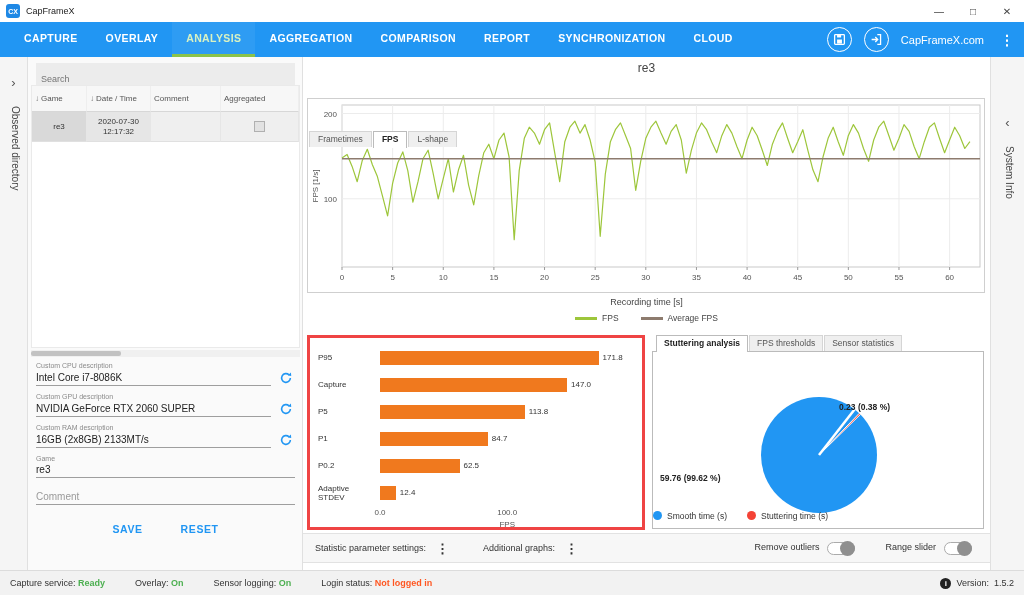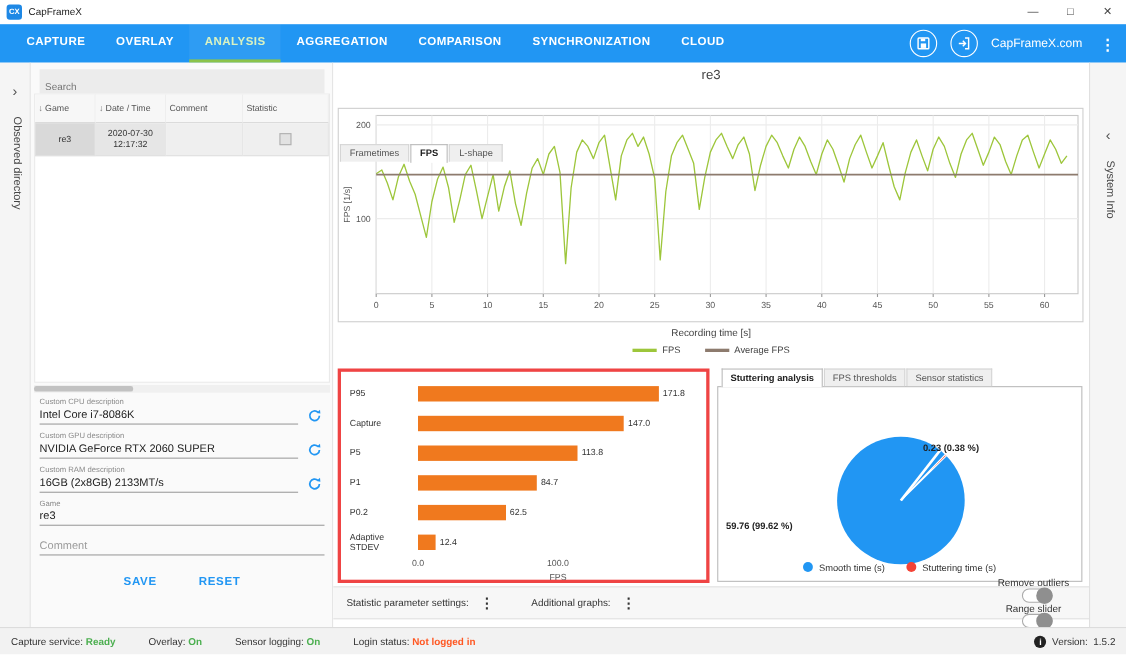--- a/index.html
+++ b/index.html
@@ -82,29 +82,29 @@
 
   .stutter-panel { position:absolute; top:278px; left:348px; width:334px; height:195px; }
   .stat-tabs { position:absolute; top:0; left:5px; display:flex; z-index:2; }
   .stab { font-size:8.5px; padding:2px 7px 3px; border:1px solid #d5d5d5; border-bottom:none; background:#efefef; color:#555; margin-right:1px; }
   .stab.active { background:#fff; border-color:#bbb; font-weight:bold; color:#222; margin-bottom:-1px; }
   .stutter-box { position:absolute; top:16px; left:1px; right:1px; bottom:1px; border:1px solid #bbb; background:#fff; }
   .pie-wrap { position:absolute; top:33px; left:96px; width:140px; height:140px; }
   .pie-ann { position:absolute; font-size:8.5px; font-weight:bold; color:#222; }
   .ann-small { top:50px; left:186px; }
   .ann-big { top:121px; left:7px; }
-  .pie-legend { position:absolute; bottom:7px; left:0; width:100%; display:flex; justify-content:center; gap:20px; align-items:center; font-size:8.5px; color:#333; }
+  .pie-legend { position:absolute; bottom:7px; left:0; width:100%; display:flex; gap:20px; align-items:center; font-size:8.5px; color:#333; }
   .dot { display:inline-block; width:9px; height:9px; border-radius:50%; margin-right:5px; vertical-align:-1px; }
 
   .controls-row { position:absolute; top:476px; left:0; width:687px; height:30px; background:#f7f7f7; border-top:1px solid #e2e2e2; border-bottom:1px solid #e2e2e2; display:flex; align-items:center; padding:0 18px 0 12px; font-size:9px; color:#333; }
   .ctrl-kebab { color:#333; font-size:13px; font-weight:bold; padding:0 10px; }
   .gap24 { width:24px; }
   .toggle { width:28px; height:13px; border:1px solid #ababab; border-radius:7px; background:#fff; position:relative; margin-left:8px; }
   .toggle .knob { position:absolute; right:-1px; top:-2px; width:15px; height:15px; border-radius:50%; background:#8f8f8f; }
-  .right-ctrls { margin-left:auto; display:flex; align-items:center;flex-direction:column; }
+  .right-ctrls { margin-left:auto; display:flex; align-items:flex-start; }
 
   
   .statusbar { position:absolute; bottom:0; left:0; right:0; height:25px; background:#f2f2f2; border-top:1px solid #dcdcdc; display:flex; align-items:center; padding:0 10px; font-size:9px; color:#333; }
   .status-item { margin-right:30px; }
   .status-item b { font-weight:bold; }
   .v-ready, .v-on { color:#4caf50; }
   .v-notlogged { color:#ff5722;margin-top:20px; }
   .status-right { margin-left:auto; display:flex; align-items:center; gap:5px; }
   .info-dot { width:11px; height:11px; border-radius:50%; background:#222; color:#fff; font-size:8px; display:flex; align-items:center; justify-content:center; font-weight:bold; }
 </style>
@@ -122,20 +122,21 @@
       <div class="win-btn">✕</div>
     </div>
   </div>
 
   <div class="navbar">
     <div class="nav-tab">CAPTURE</div>
     <div class="nav-tab">OVERLAY</div>
     <div class="nav-tab active">ANALYSIS</div>
     <div class="nav-tab">AGGREGATION</div>
     <div class="nav-tab">COMPARISON</div>
+    <div class="nav-tab">REPORT</div>
     <div class="nav-tab">SYNCHRONIZATION</div>
     <div class="nav-tab">CLOUD</div>
     <div class="nav-right">
       <div class="nav-circle">
         <svg width="13" height="13" viewBox="0 0 16 16">
           <rect x="2" y="2" width="12" height="12" rx="1" fill="none" stroke="#fff" stroke-width="1.6"></rect>
           <rect x="5" y="8" width="6" height="5" fill="#fff"></rect>
           <rect x="5" y="2.5" width="5" height="3" fill="#fff"></rect>
         </svg>
       </div>
@@ -166,21 +167,21 @@
             <span>Game</span>
           </div>
           <div>
             <span class="sort-arrow">↓</span>
             <span>Date / Time</span>
           </div>
           <div>
             <span>Comment</span>
           </div>
           <div>
-            <span>Statistic</span>
+            <span>Aggregated</span>
           </div>
         </div>
         <div class="obs-row">
           <div class="cell-game">re3</div>
           <div class="cell-date">
             <span><span>2020-07-30</span><br>
             <span>12:17:32</span></span>
           </div>
           <div class="cell-comment"></div>
           <div class="cell-agg">

